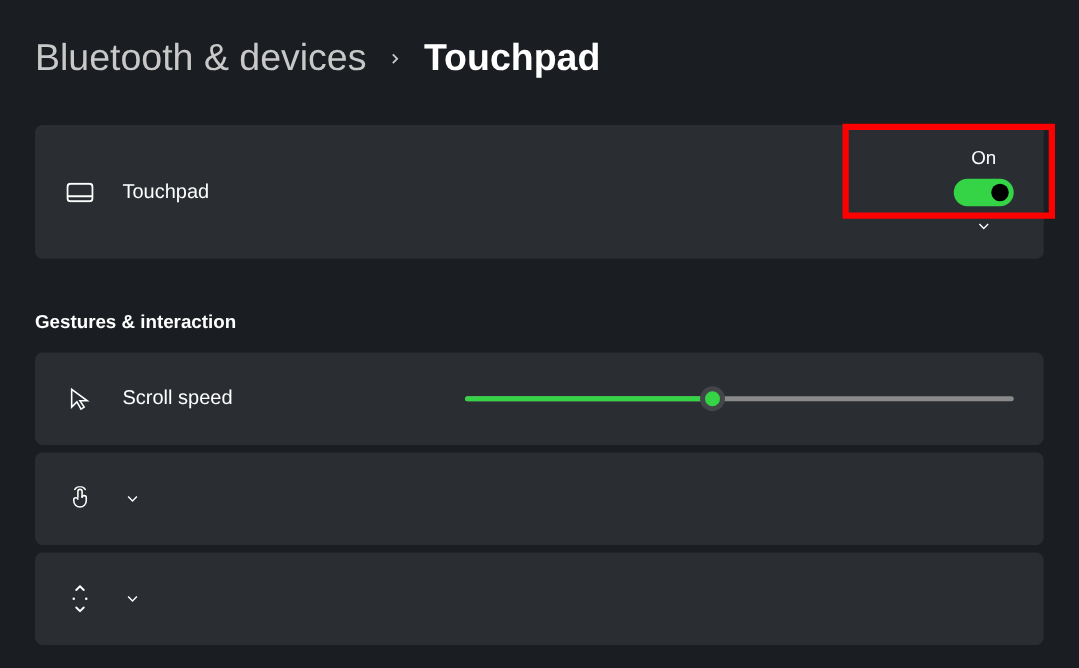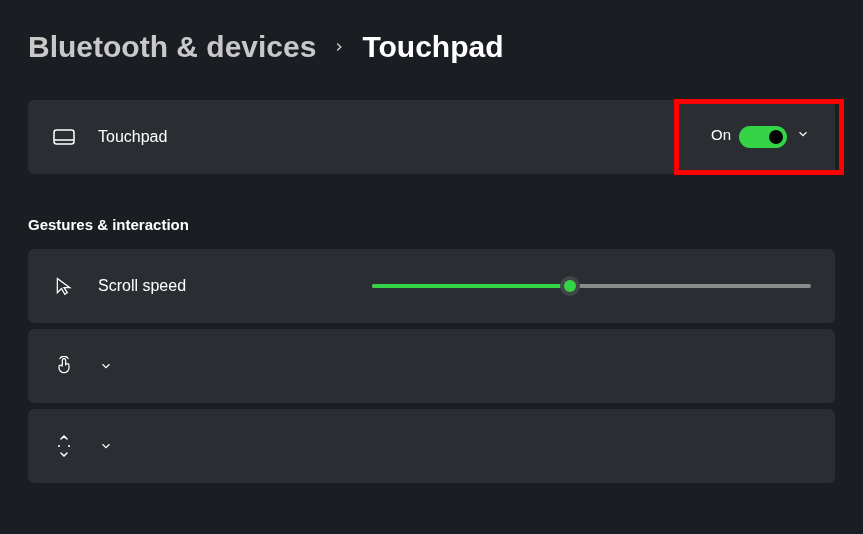--- a/index.html
+++ b/index.html
@@ -17,21 +17,21 @@
       padding: 30px 28px;
     }
     .breadcrumb {
       display: flex;
       align-items: center;
       gap: 16px;
       margin-bottom: 36px;
     }
     .breadcrumb-parent {
       font-size: 30px;
-      font-weight: 700;
+      font-weight: 400;
       color: #c8c8c8;
     }
     .breadcrumb-sep {
       font-size: 22px;
       color: #c8c8c8;
     }
     .breadcrumb-current {
       font-size: 30px;
       font-weight: 600;
       color: #ffffff;
@@ -54,21 +54,23 @@
       margin-right: 22px;
       flex-shrink: 0;
     }
     .card-label {
       font-size: 16px;
       flex: 1;
       color: #ffffff;
     }
     .card-right {
       display: flex;
+      align-items: center;
       gap: 8px;
+      flex-direction: column;
     }
     .toggle-state {
       font-size: 15px;
       color: #ffffff;
     }
     .toggle {
       width: 48px;
       height: 22px;
       border-radius: 22px;
       background: #35d447;

